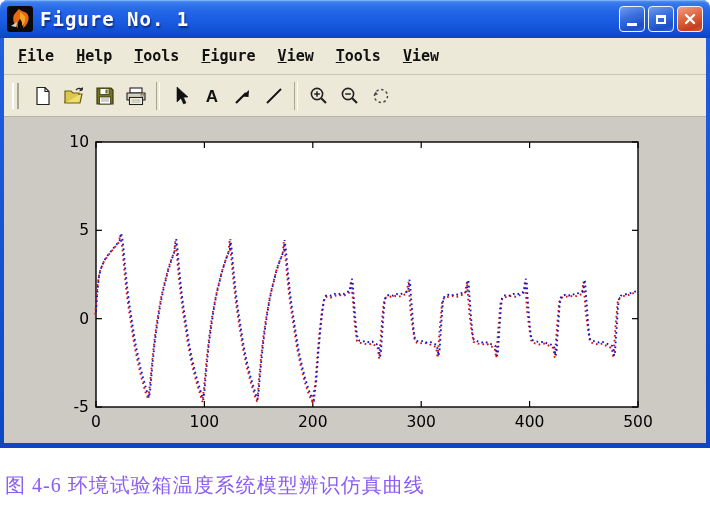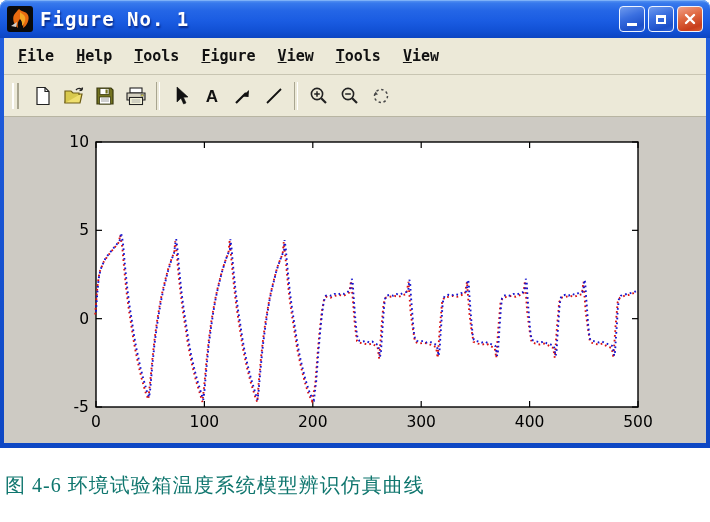--- a/index.html
+++ b/index.html
@@ -60,21 +60,21 @@
     background:transparent;border:none;padding:0;cursor:default;
   }
   .tb-sep{width:2px;height:28px;margin:0 5px;
     border-left:1px solid #a8a590;border-right:1px solid #ffffff;}
   
   .fig-canvas{position:relative;height:326px;background:#cdcac3;}
   .fig-canvas svg{position:absolute;left:0;top:0;}
   
   .caption{
     position:absolute;left:5px;top:472px;width:700px;
-    font:20px "Liberation Serif","DejaVu Serif",serif;color:#0f766e;
+    font:20px "Liberation Serif","DejaVu Serif",serif;color:#8b5cf6;
     letter-spacing:1px;
   }
 </style>
 </head>
 <body>
 
 <div class="window">
 
   <div class="titlebar">
     <svg class="app-icon" viewBox="0 0 26 26">

